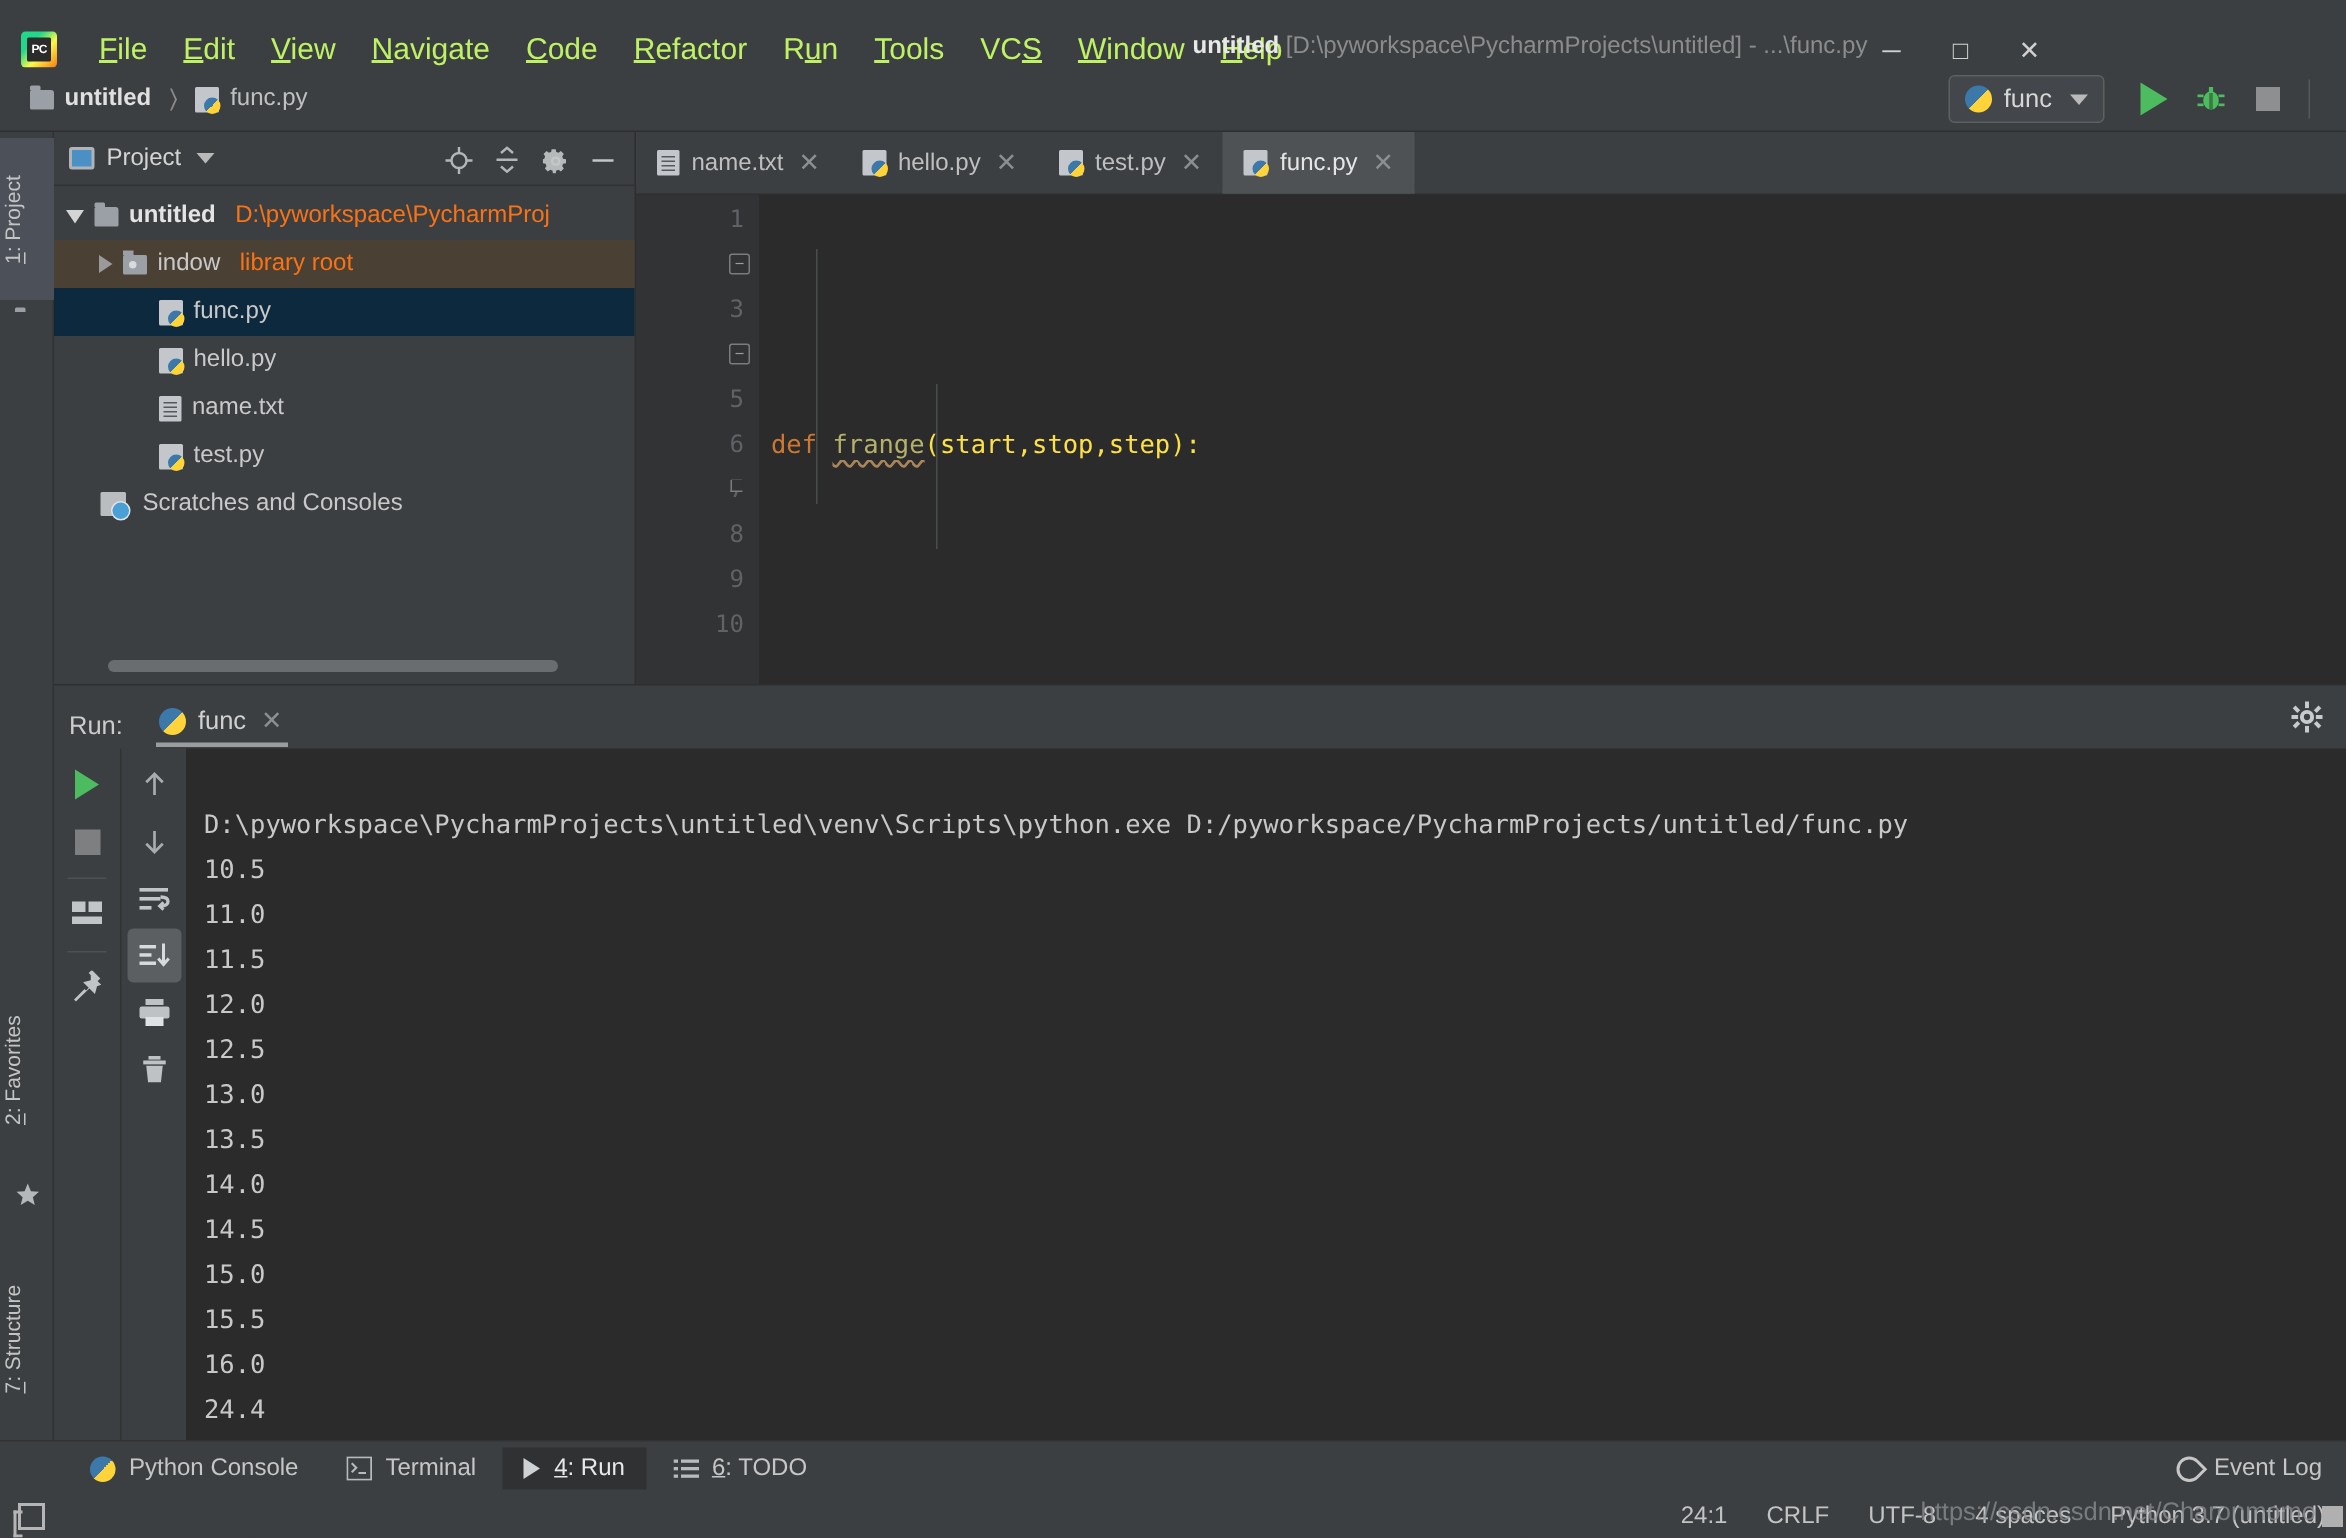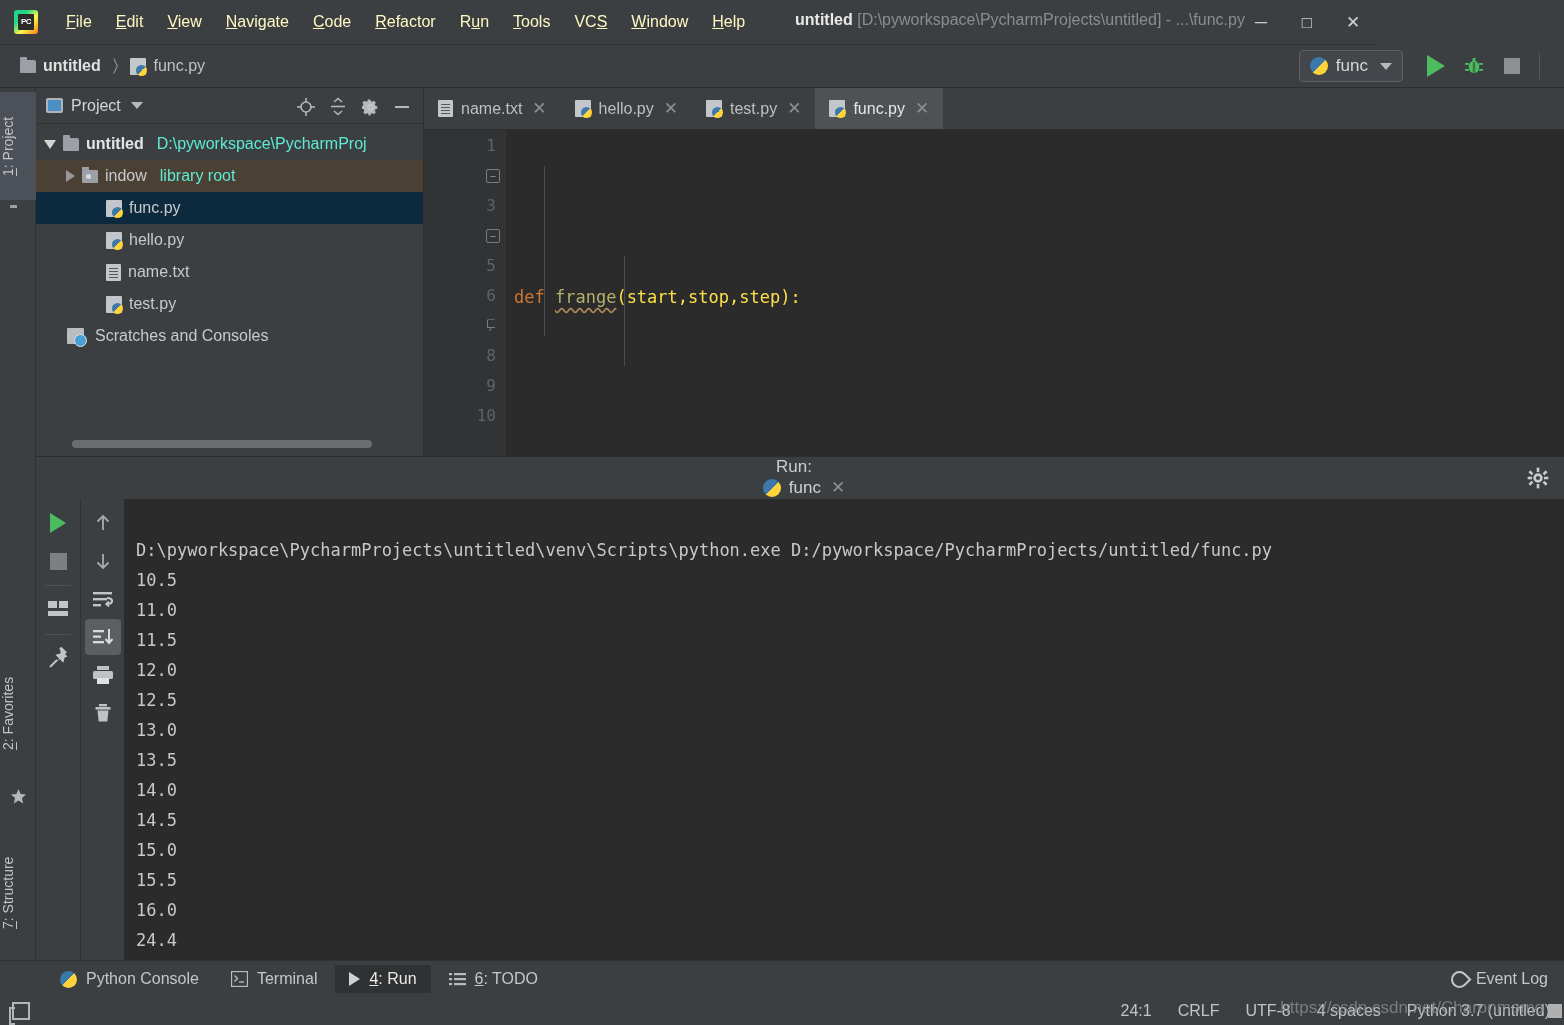--- a/index.html
+++ b/index.html
@@ -8,38 +8,38 @@
     overflow: hidden;
     background: #3c3f41;
     font-family: "Liberation Sans", sans-serif;
     color: #bbbbbb;
     -webkit-font-smoothing: antialiased;
   }
   #app { position: relative; width: 1564px; height: 1025px; }
 
   
   .titlebar {
-    position: absolute; top: 0; left: 0; width: 1376px; height: 45px;
+    position: absolute; top: 11px; left: 0; width: 1376px; height: 45px;
     background: #3c3f41; display: flex; align-items: center;
     border-bottom: 1px solid #323232;
   }
   .pc-logo {
     width: 24px; height: 24px; margin-left: 14px; margin-right: 16px;
     border-radius: 3px; position: relative; flex: none;
     background: linear-gradient(135deg, #21d789 0%, #21d789 30%, #fcf84a 60%, #f97a12 100%);
     display: flex; align-items: center; justify-content: center;
   }
   .pc-logo .inner {
     width: 16px; height: 16px; background: #2b2b2b; border-radius: 1px;
     font-size: 8px; color: #fff; font-weight: bold; line-height: 16px; text-align: center;
     letter-spacing: -0.5px;
   }
   .menubar { display: flex; align-items: center; gap: 0px; }
   .menu-item {
-    font-size: 16px; color: #fef9c3; padding: 4px 12px; cursor: default;
+    font-size: 20px; color: #bef264; padding: 4px 12px; cursor: default;
     white-space: nowrap;
   }
   .menu-item u { text-decoration: underline; }
   .title-text {
     position: absolute; left: 795px; top: 11px;
     font-size: 16px; white-space: nowrap;
   }
   .title-text .proj { color: #e8e8e8; font-weight: bold; }
   .title-text .path { color: #8c8c8c; }
   .win-btns { position: absolute; right: 0; top: 0; height: 45px; display: flex; align-items: center; }
@@ -142,21 +142,21 @@
   }
   .tree-row.sel { background: #0d293e; }
   .tree-row.venv { background: #4a4134; }
   .arrow-r { width: 0; height: 0; border-top: 6px solid transparent; border-bottom: 6px solid transparent;
     border-left: 9px solid #9a9a9a; flex: none; }
   .arrow-d { width: 0; height: 0; border-left: 6px solid transparent; border-right: 6px solid transparent;
     border-top: 9px solid #d4d4d4; flex: none; }
   .spacer-arrow { width: 9px; flex: none; }
   .tree-label { color: #c9c9c9; }
   .tree-label.bold { font-weight: bold; color: #e4e4e4; }
-  .tree-sub { color: #5eead4; margin-left: 6px; }
+  .tree-sub { color: #f97316; margin-left: 6px; }
   .icon-venv {
     width: 16px; height: 13px; background: #9aa0a6; border-radius: 1px; position: relative; flex: none;
   }
   .icon-venv:before {
     content: ""; position: absolute; top: -3px; left: 0; width: 7px; height: 3px; background: #9aa0a6;
   }
   .icon-venv:after {
     content: ""; position: absolute; left: 4px; top: 4px; width: 5px; height: 5px;
     background: #d8dadc; border-radius: 50%;
   }
@@ -223,21 +223,21 @@
   }
   .indent-guide {
     position: absolute; top: 0; width: 1px; height: 100%; background: #4a4d4f;
   }
 
   
   .runpanel {
     position: absolute; left: 36px; top: 456px; width: 1528px; height: 504px;
     background: #3c3f41; border-top: 1px solid #2e2e2e;
   }
-  .run-header { height: 54px; display: flex; align-items: center; padding-left: 10px; position: relative; flex-direction: column; }
+  .run-header { height: 54px; display: flex; align-items: center; padding-left: 10px; position: relative; }
   .run-label { font-size: 17px; color: #cccccc; margin-right: 22px; }
   .run-tab {
     display: flex; align-items: center; gap: 8px; font-size: 17px; color: #d0d0d0;
     padding-bottom: 4px; border-bottom: 3px solid #9a9da0; padding-left: 2px; padding-right: 4px;
   }
   .gear-btn { position: absolute; right: 12px; top: 8px; width: 28px; height: 26px;
     display: flex; align-items: center; justify-content: center; }
 
   .run-body { position: absolute; top: 42px; left: 0; width: 1528px; height: 462px; display: flex; }
   .runtools {

